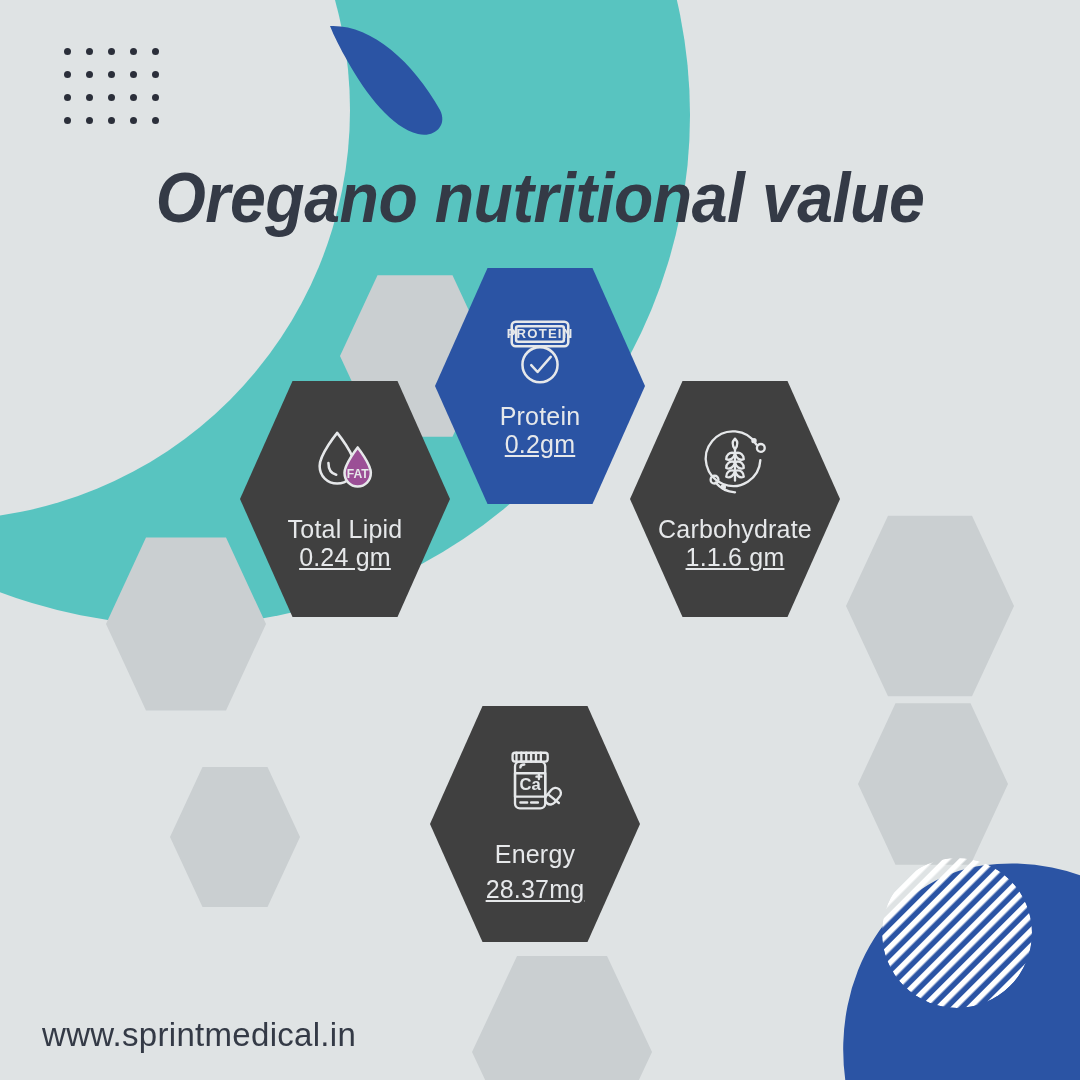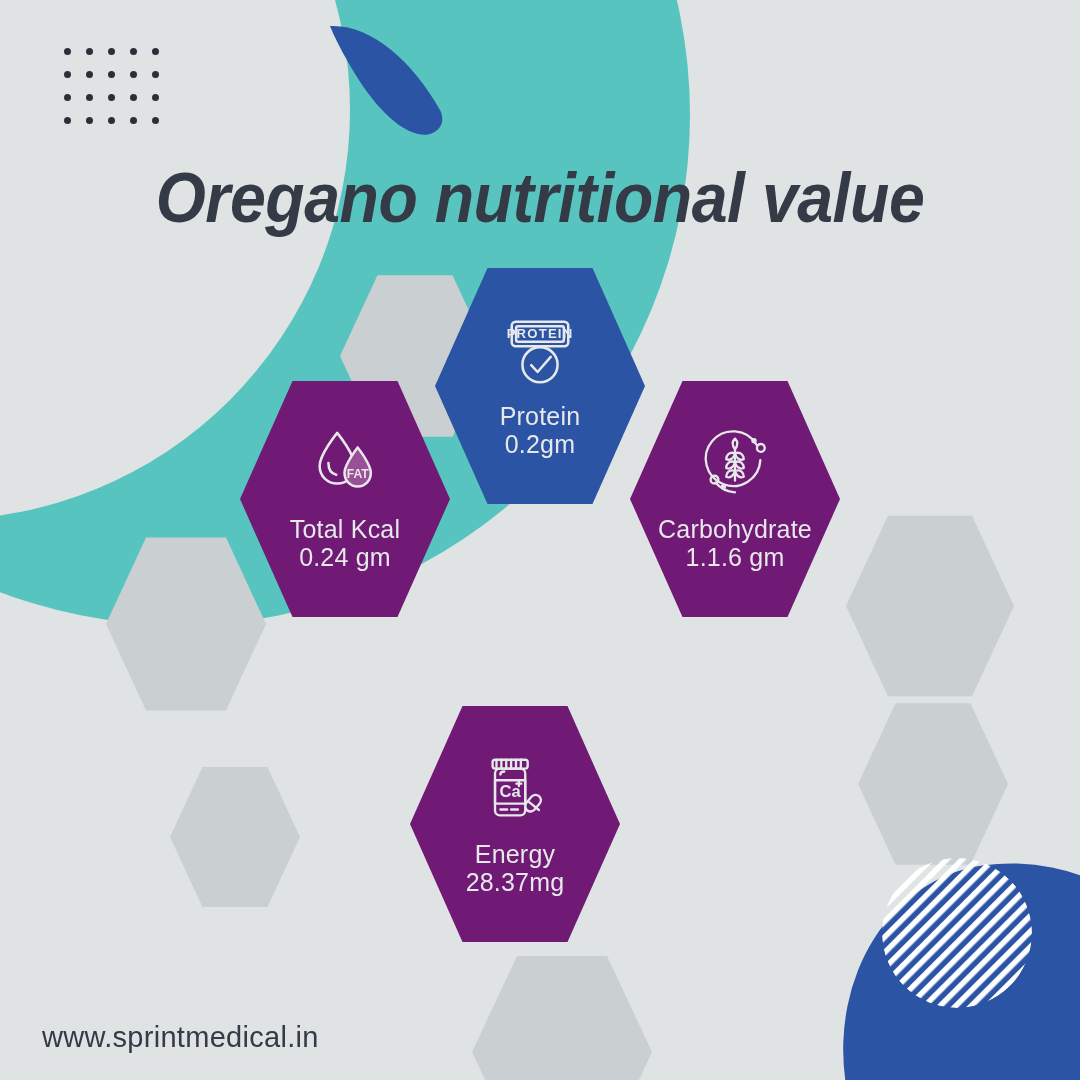--- a/index.html
+++ b/index.html
@@ -99,40 +99,40 @@
     font-family: "Liberation Sans Narrow", "Liberation Sans", sans-serif;
     transform: scaleX(0.92);
   }
 
   
   .footer-url {
     position: absolute;
     left: 42px;
     bottom: 26px;
     color: #343a46;
-    font-size: 29px;
+    font-size: 33px;
     letter-spacing: 0.3px;
   }
 
   
   #hex-grid { position: absolute; inset: 0; }
   .hex {
     position: absolute;
     width: 210px;
     height: 236px;
     clip-path: polygon(25% 0%, 75% 0%, 100% 50%, 75% 100%, 25% 100%, 0% 50%);
     display: flex;
     flex-direction: column;
     align-items: center;
     justify-content: center;
     color: #e9eaec;
     box-sizing: border-box;
     padding-top: 0;
   }
-  .hex.purple { background: #701a75; }
+  .hex.purple { background: #404040; }
   .hex.blue   { background: #2b54a4; }
 
   .hex .ico {
     width: 78px;
     height: 78px;
     display: block;
     margin-bottom: 12px;
   }
   .hex .ico svg { width: 100%; height: 100%; display: block; }
   .hex .lbl {
@@ -141,20 +141,21 @@
     text-align: center;
     color: #e6e8ea;
     letter-spacing: 0.2px;
   }
   .hex .val {
     font-size: 25px;
     line-height: 1.14;
     text-align: center;
     color: #e6e8ea;
     letter-spacing: 0.2px;
+    text-decoration: underline;
   }
 </style>
 </head>
 <body>
 
 <div id="canvas">
 
   <div class="bg-layer">
 
     <div class="teal-blob"></div>
@@ -228,21 +229,21 @@
 
     <div class="hex purple" style="left:240px;top:381px;">
       <span class="ico">
         <svg viewBox="0 0 80 80" fill="none" stroke="#e6e8ea" stroke-width="2.6" stroke-linecap="round" stroke-linejoin="round">
           <path d="M32 7 C32 7 14 29 14 41 C14 51.5 22 59 32 59 C42 59 50 51.5 50 41 C50 29 32 7 32 7 Z"></path>
           <path d="M23 38 C23 45 26.5 49 31 50"></path>
           <path d="M53 22 C53 22 39.5 39 39.5 48 C39.5 56 45.5 62 53 62 C60.5 62 66.5 56 66.5 48 C66.5 39 53 22 53 22 Z" fill="#9b4f96"></path>
           <text x="53" y="53.5" font-family="Liberation Sans, sans-serif" font-size="12.5" font-weight="bold" fill="#e6e8ea" stroke="none" text-anchor="middle">FAT</text>
         </svg>
       </span>
-      <span class="lbl">Total Kcal</span>
+      <span class="lbl">Total Lipid</span>
       <span class="val">0.24 gm</span>
     </div>
 
     <div class="hex purple" style="left:630px;top:381px;">
       <span class="ico">
         <svg viewBox="0 0 80 80" fill="none" stroke="#e6e8ea" stroke-width="2.4" stroke-linecap="round" stroke-linejoin="round">
           <path d="M62 19 A28 28 0 1 0 66 35"></path>
           <path d="M20 58 A28 28 0 0 0 40 68"></path>
           <circle cx="66.5" cy="22.5" r="4"></circle>
           <circle cx="19" cy="55" r="4"></circle>
@@ -258,21 +259,21 @@
           <path d="M40 24 C37 20 37 16 40 13 C43 16 43 20 40 24 Z"></path>
         </svg>
       </span>
       <span class="lbl">Carbohydrate</span>
       <span class="val">1.1.6 gm</span>
     </div>
 
 
 
 
-    <div class="hex purple" style="left:410px;top:706px;">
+    <div class="hex purple" style="left:430px;top:706px;gap:7px;">
       <span class="ico">
         <svg viewBox="0 0 80 80" fill="none" stroke="#e6e8ea" stroke-width="2.4" stroke-linecap="round" stroke-linejoin="round">
           <rect x="17" y="9" width="36" height="9" rx="2.5"></rect>
           <path d="M21 9 v9 M26 9 v9 M31 9 v9 M36 9 v9 M41 9 v9 M46 9 v9"></path>
           <rect x="19.5" y="18" width="31" height="48" rx="5"></rect>
           <rect x="19.5" y="30" width="31" height="24"></rect>
           <path d="M25 24 C25 22 27 21 29 21"></path>
           <text x="35" y="47" font-family="Liberation Sans, sans-serif" font-size="17" font-weight="bold" fill="#e6e8ea" stroke="none" text-anchor="middle">Ca</text>
           <path d="M44 31 v5 M41.5 33.5 h5"></path>
           <path d="M25 60 h7 M36 60 h7"></path>

